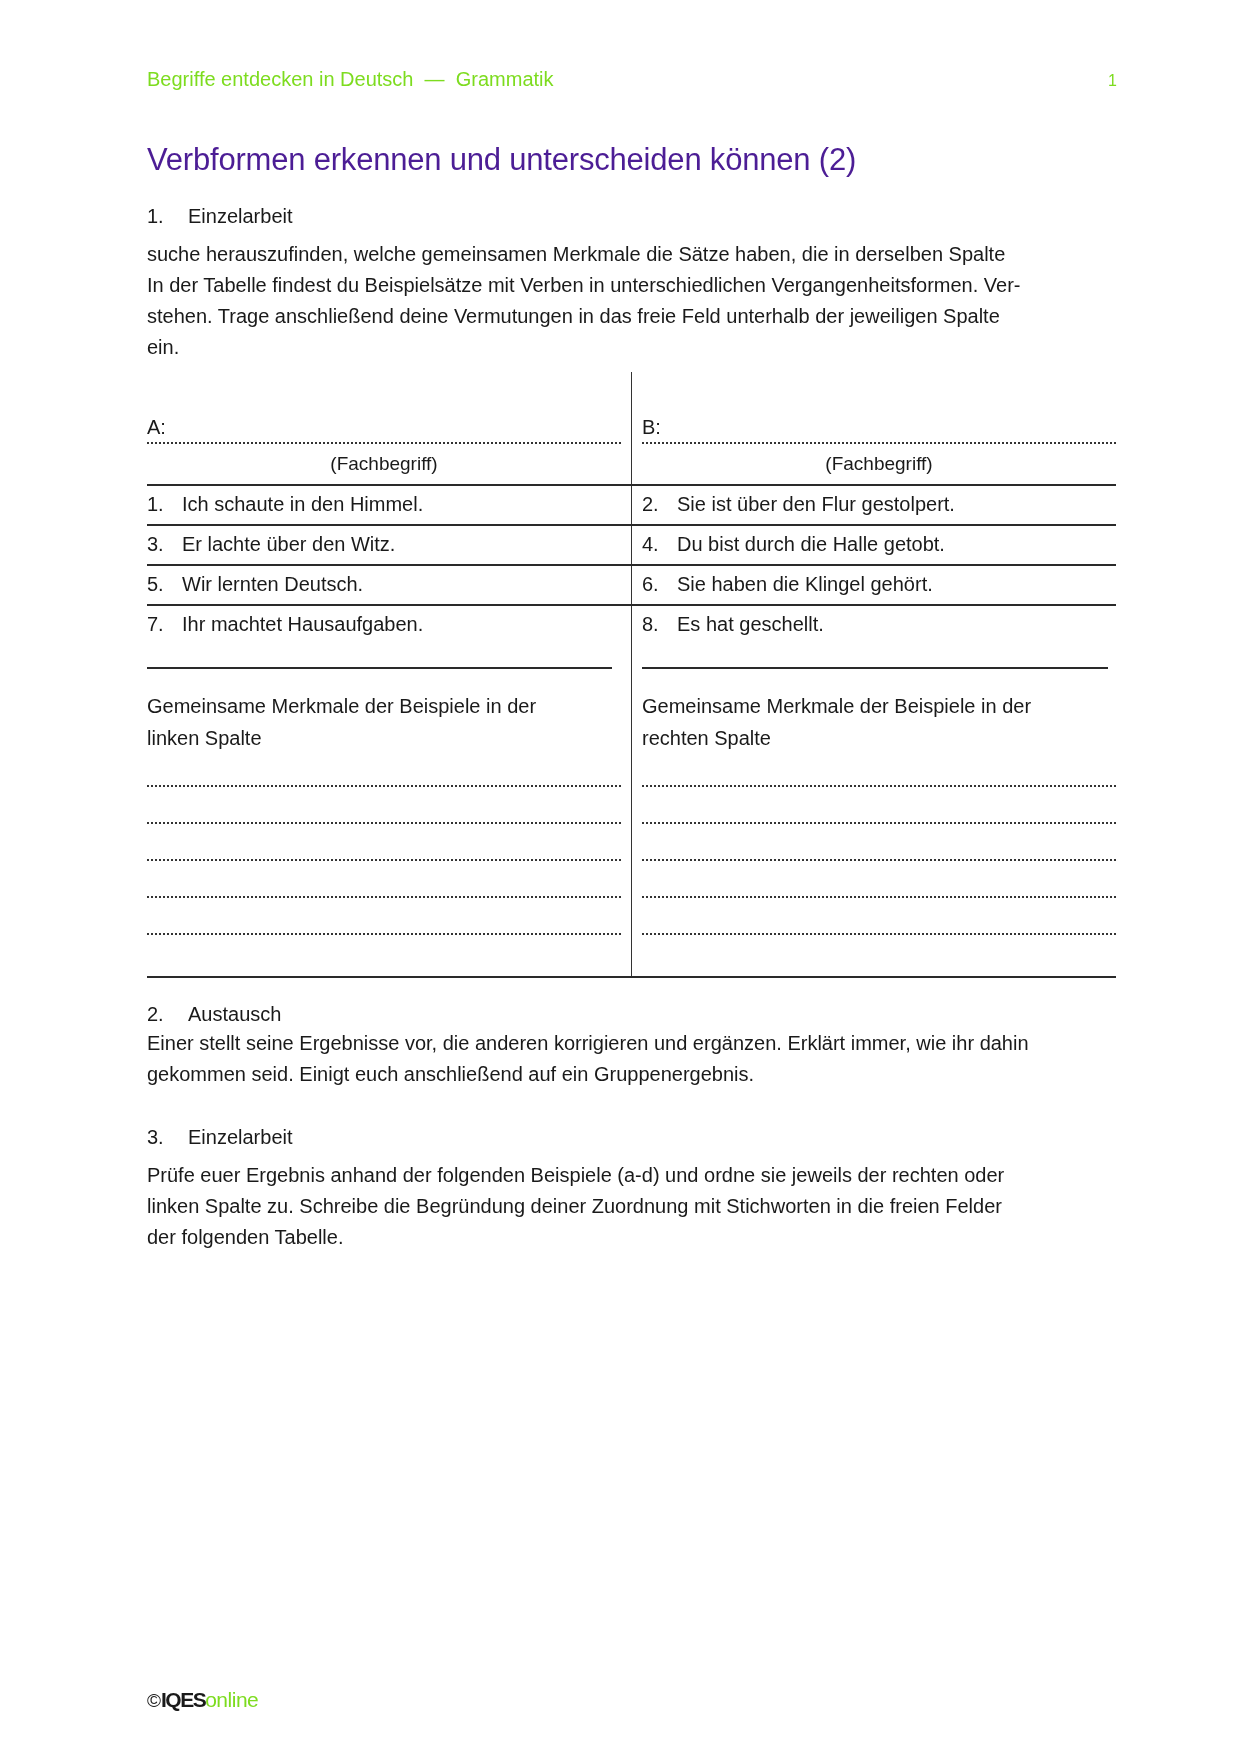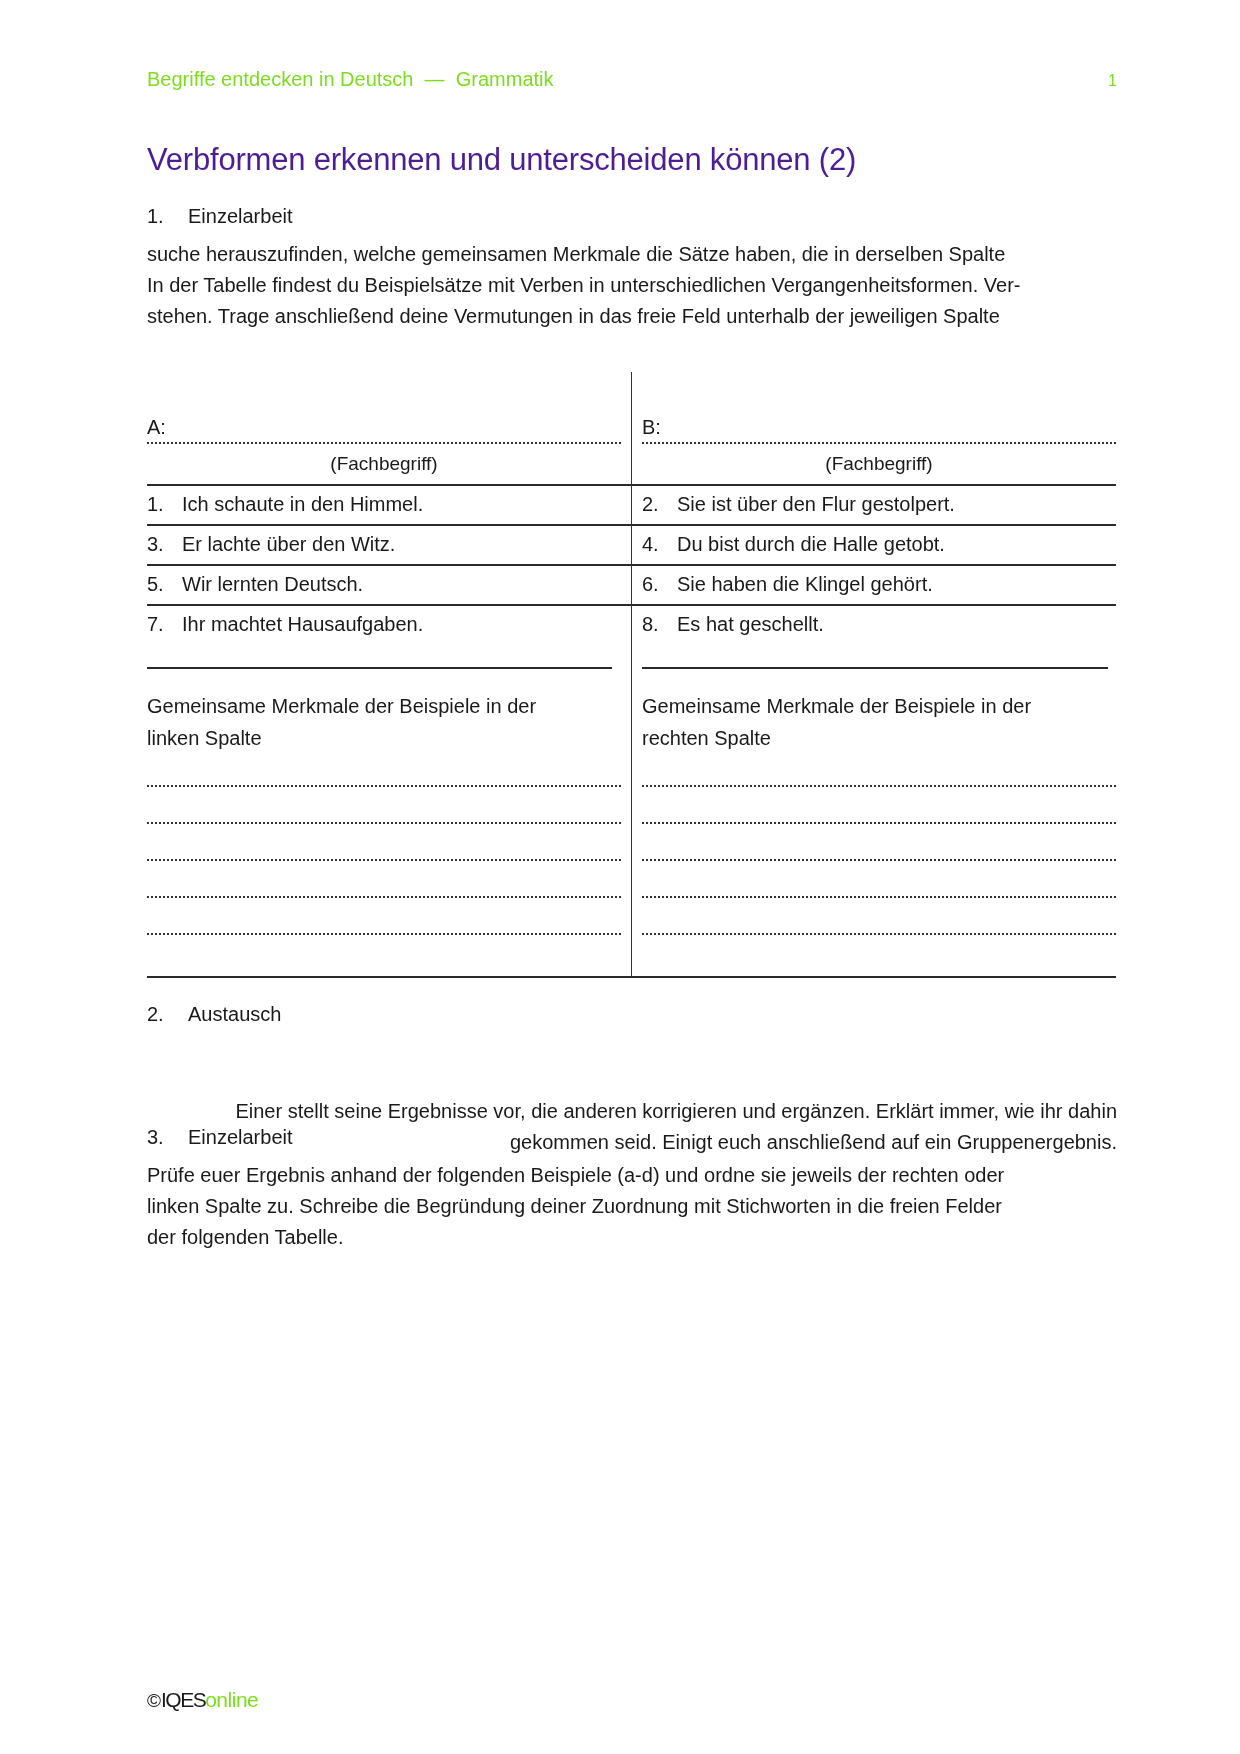--- a/index.html
+++ b/index.html
@@ -13,39 +13,40 @@
   .sec .num { display:inline-block; width:41px; }
   .para { left:147px; width:970px; font-size:20px; line-height:31px; }
   .vline { left:631px; top:372px; width:1px; height:606px; background:#333; }
   .solid { height:2px; background:#2a2a2a; }
   .dots { height:0; border-top:2px dotted #333; }
   .cell { font-size:20px; white-space:nowrap; }
   .cell .n { display:inline-block; width:35px; }
   .it { }
   .fb { font-size:19px; text-align:center; }
   .footer-copy { top:1688px; left:147px; font-size:19px; color:#1a1a1a; }
-  .footer-logo-a { font-size:21px; color:#1a1a1a; letter-spacing:-1.5px; }
+  .footer-logo-a { font-size:21px; color:#1a1a1a; letter-spacing:-1.5px;font-weight:bold; }
   .footer-logo-b { font-size:21px; color:#7ddc1f; letter-spacing:-0.5px; }
   .footer-auth { top:1754px; left:303px; font-size:16px; color:#1a1a1a; }
 </style>
 </head>
 <body>
 
 <div class="abs hdr"><span>Begriffe entdecken in Deutsch</span>  <span>—</span>  <span>Grammatik</span></div>
 <div class="abs pgnum">1</div>
 
 <div class="abs title">Verbformen erkennen und unterscheiden können (2)</div>
 
 <div class="abs sec" style="top:205px;">
   <span class="num">1.</span><span>Einzelarbeit</span>
 </div>
 <div class="abs para" style="top:239px;">
   <div>suche herauszufinden, welche gemeinsamen Merkmale die Sätze haben, die in derselben Spalte</div>
   <div>In der Tabelle findest du Beispielsätze mit Verben in unterschiedlichen Vergangenheitsformen. Ver-</div>
   <div>stehen. Trage anschließend deine Vermutungen in das freie Feld unterhalb der jeweiligen Spalte</div>
+  <div>ein.</div>
 </div>
 
 <div>
   <div class="abs vline"></div>
 
   <div class="abs cell" style="top:416px; left:147px;">A:</div>
   <div class="abs dots" style="top:442px; left:147px; width:474px;"></div>
   <div class="abs fb" style="top:453px; left:147px; width:474px;">(Fachbegriff)</div>
 
   <div class="abs cell" style="top:416px; left:642px;">B:</div>
@@ -91,21 +92,21 @@
       <div class="abs dots" style="top: 933px; left: 147px; width: 474px;"></div>
       <div class="abs dots" style="top: 933px; left: 642px; width: 474px;"></div>
     </div>
 
   <div class="abs solid" style="top:976px; left:147px; width:969px;"></div>
 </div>
 
 <div class="abs sec" style="top:1003px;">
   <span class="num">2.</span><span>Austausch</span>
 </div>
-<div class="abs para" style="top:1096px;text-align:right;">
+<div class="abs para" style="top:1028px;">
   <div>Einer stellt seine Ergebnisse vor, die anderen korrigieren und ergänzen. Erklärt immer, wie ihr dahin</div>
   <div>gekommen seid. Einigt euch anschließend auf ein Gruppenergebnis.</div>
 </div>
 
 <div class="abs sec" style="top:1126px;">
   <span class="num">3.</span><span>Einzelarbeit</span>
 </div>
 <div class="abs para" style="top:1160px;">
   <div>Prüfe euer Ergebnis anhand der folgenden Beispiele (a-d) und ordne sie jeweils der rechten oder</div>
   <div>linken Spalte zu. Schreibe die Begründung deiner Zuordnung mit Stichworten in die freien Felder</div>

